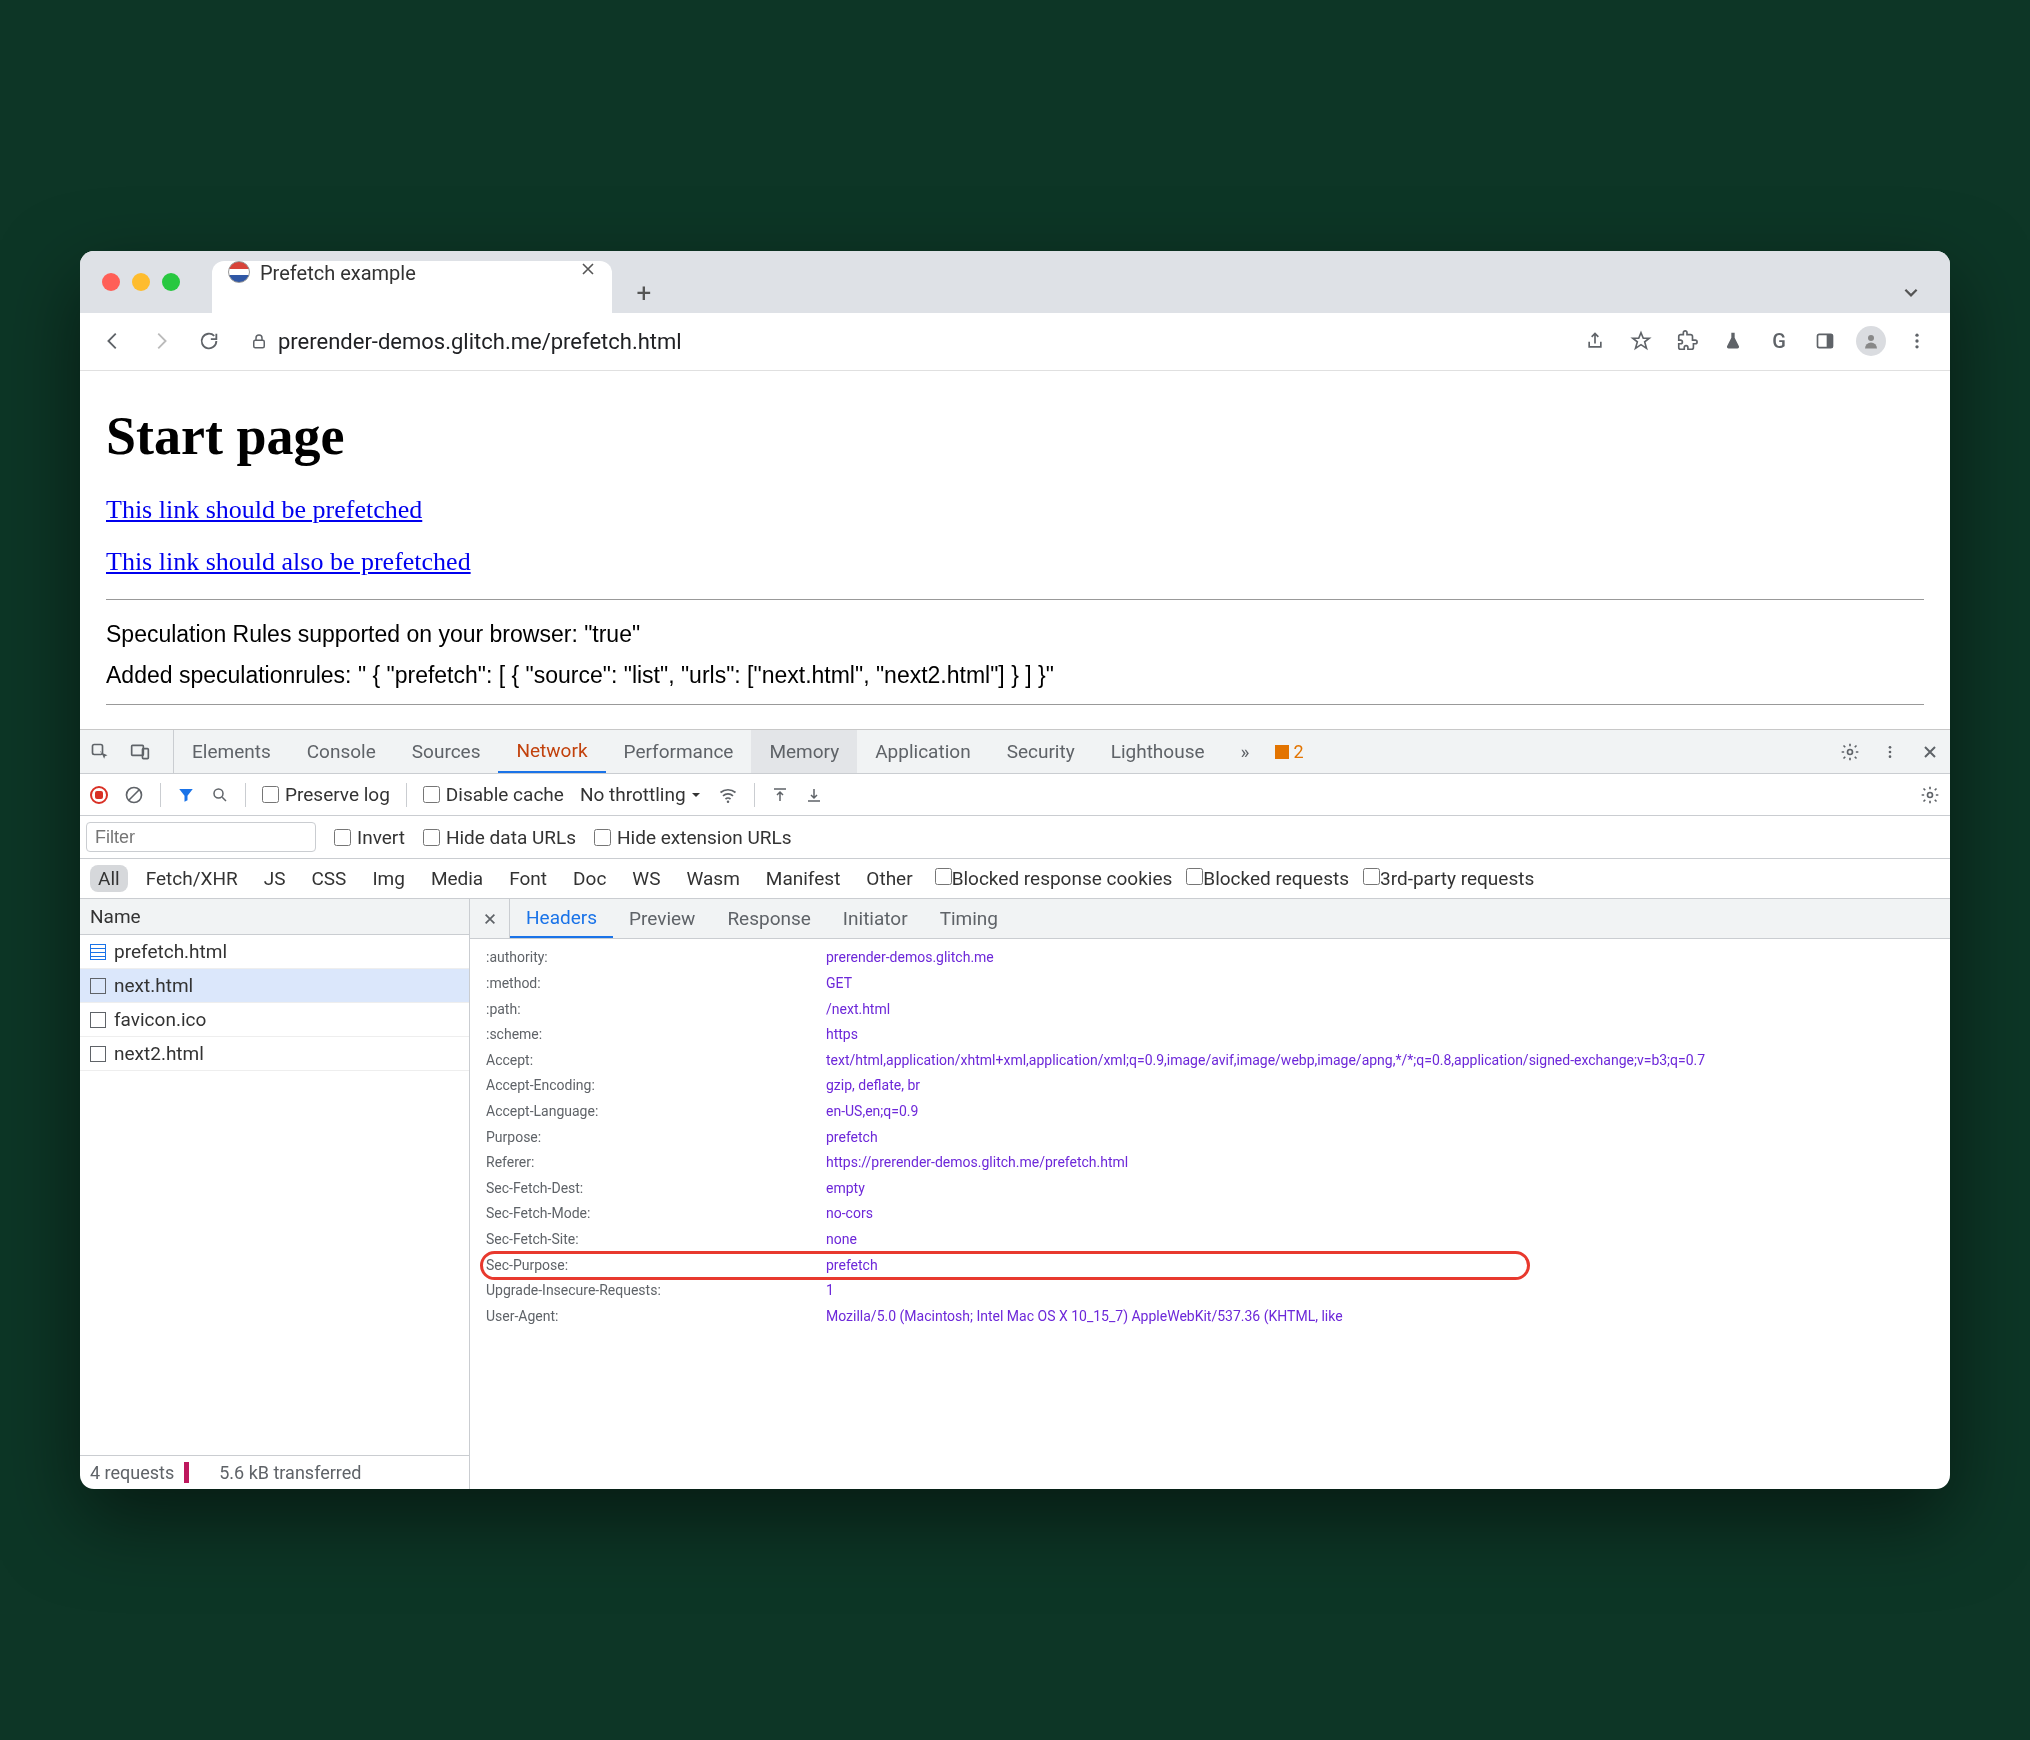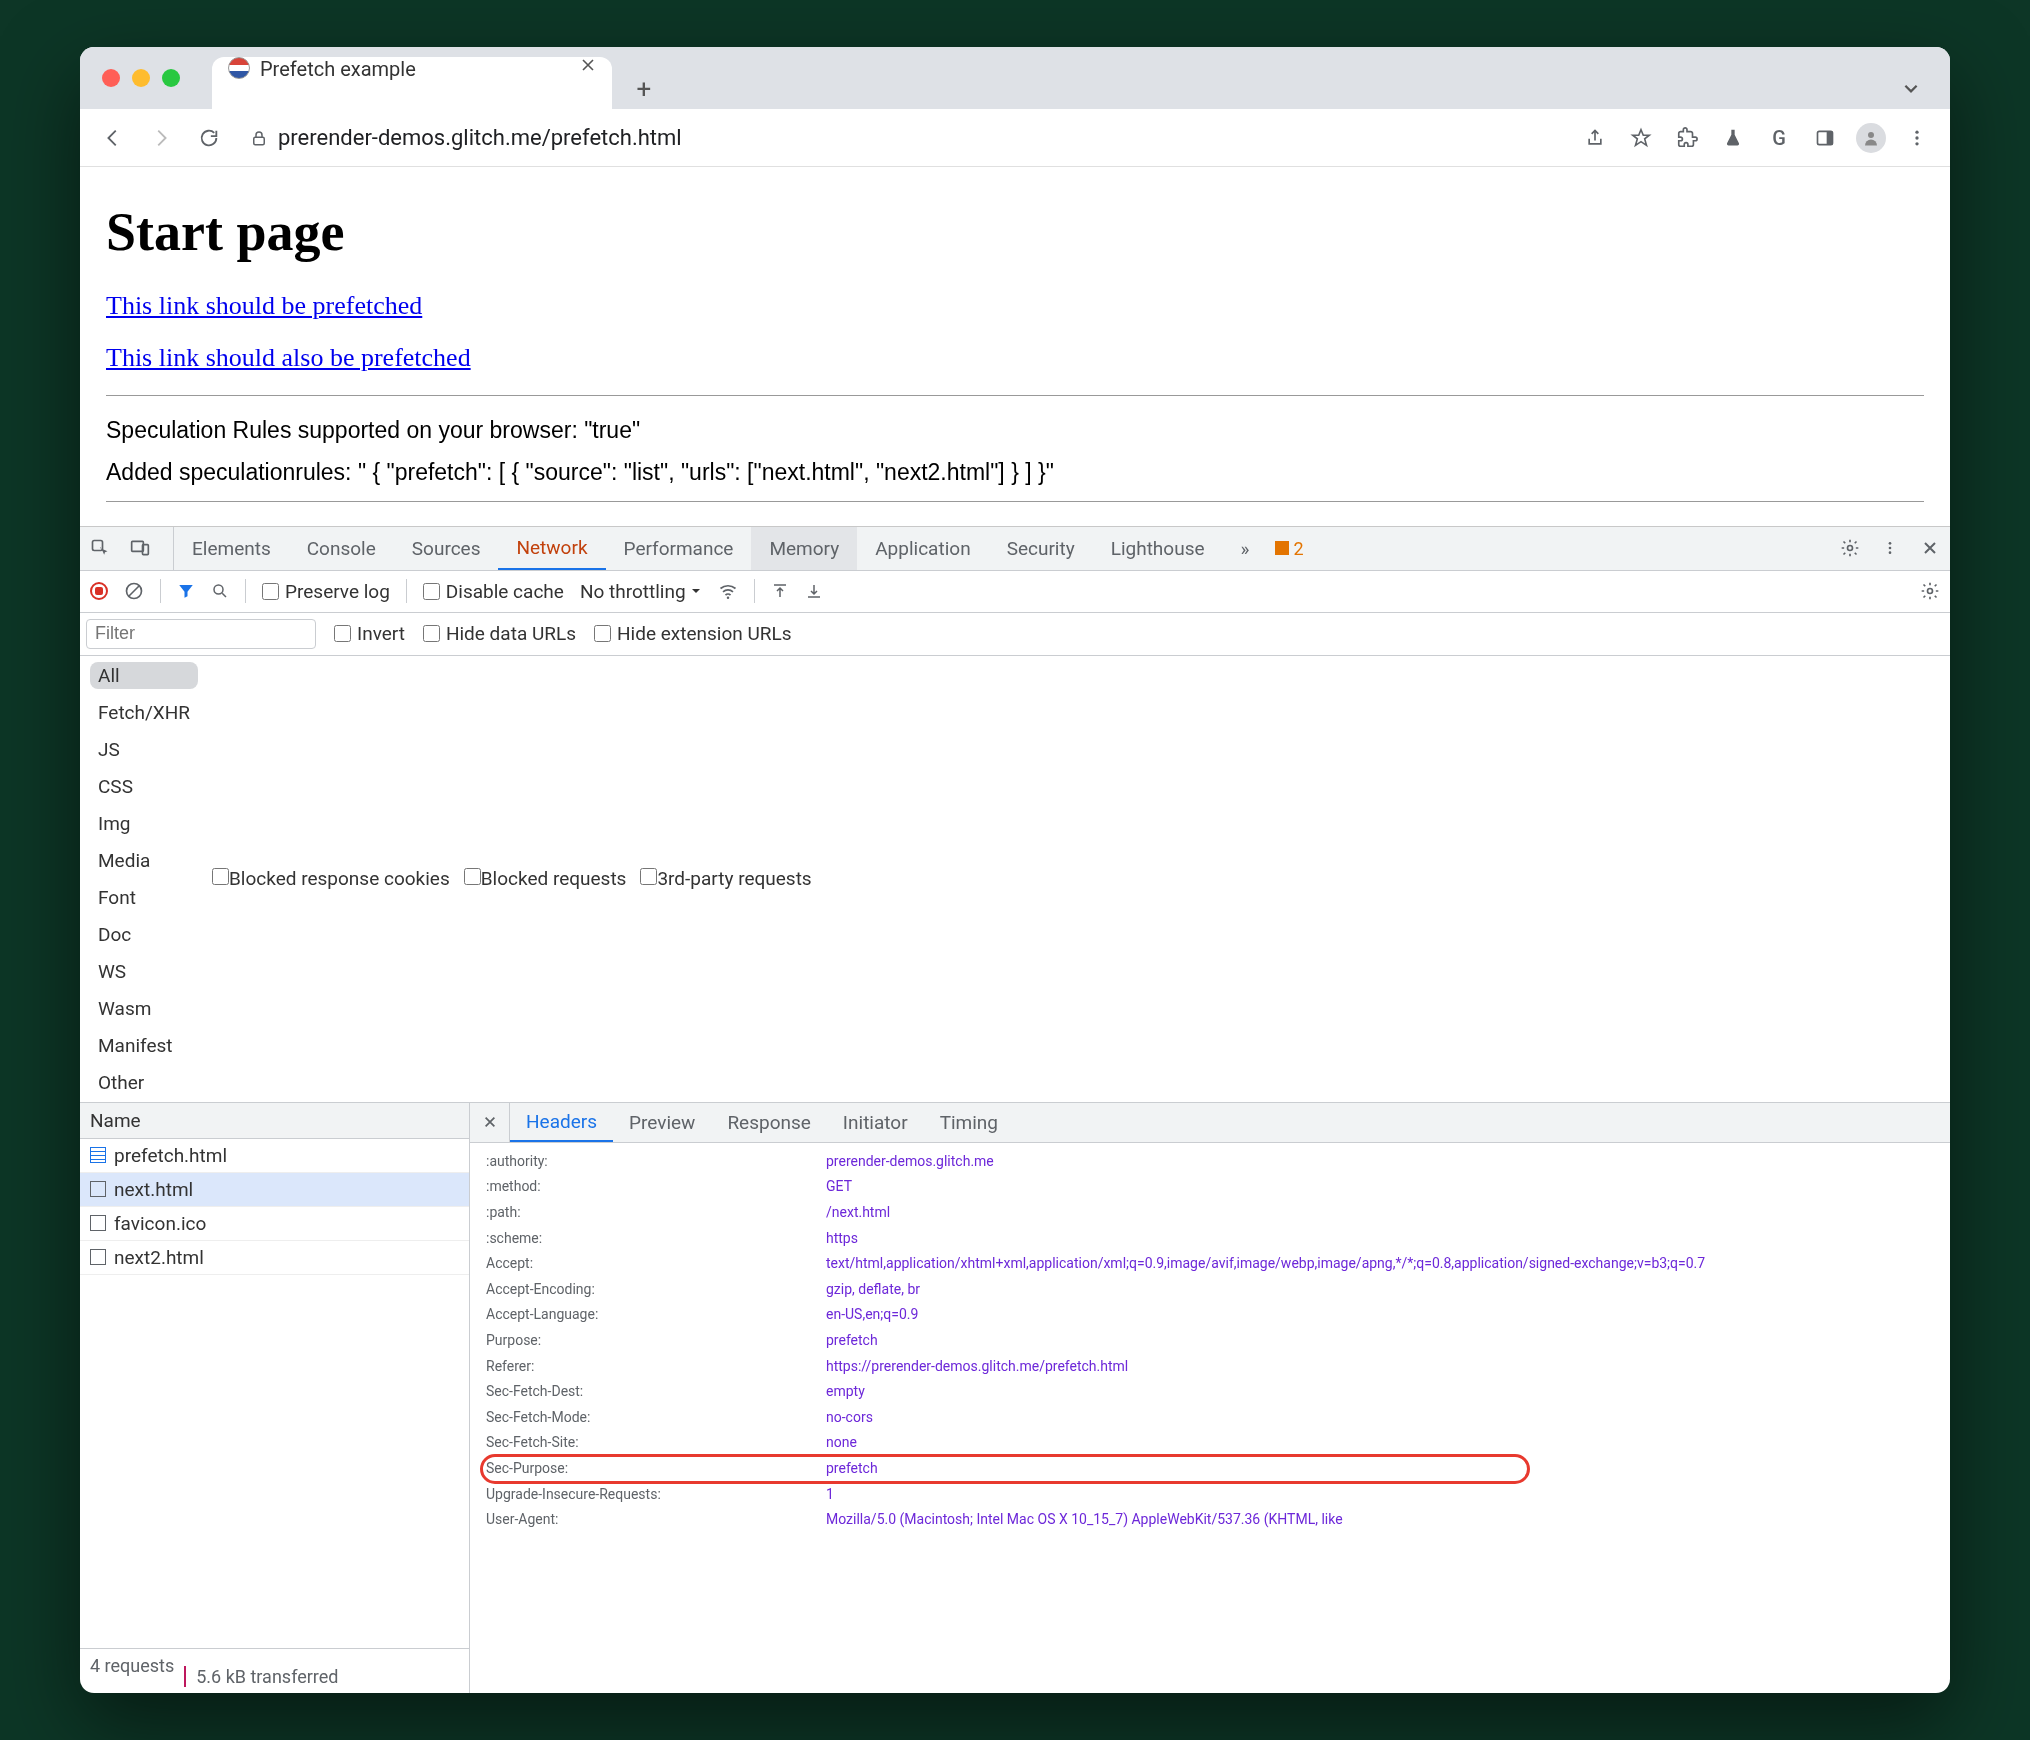--- a/index.html
+++ b/index.html
@@ -67,21 +67,21 @@
   
   .dt-body { display:flex; height: 590px; }
   .dt-left { width: 390px; border-right:1px solid #cacdd1; display:flex; flex-direction:column; }
   .dt-left .hd { background:#f1f3f4; border-bottom:1px solid #cacdd1; padding: 6px 10px; font-weight:400; color:#333; }
   .dt-left .row { padding: 5px 10px; border-bottom:1px solid #eee; display:flex; align-items:center; gap:8px; }
   .dt-left .row.sel { background:#dbe7fb; }
   .dt-left .row .ic { width:16px; height:16px; border:1.5px solid #5f6368; }
   .dt-left .row .ic.doc { border-color:#1a73e8; background: repeating-linear-gradient(#fff,#fff 3px,#1a73e8 3px,#1a73e8 4px); }
   .dt-left .flex { flex:1; }
   .dt-left .status { border-top:1px solid #cacdd1; padding:6px 10px; display:flex; gap:10px; color:#5f6368; font-size:18px; }
-  .dt-left .status span + span { border-left:2px solid #be185d; padding-left:10px;margin-top:11px; }
+  .dt-left .status span + span { border-left:5px solid #be185d; padding-left:30px; }
   
   .dt-right { flex:1; display:flex; flex-direction:column; overflow:hidden; }
   .dt-right .subtabs { background:#f1f3f4; border-bottom:1px solid #cacdd1; display:flex; align-items:stretch; height:40px; }
   .dt-right .subtabs .cls { width:40px; display:flex; align-items:center; justify-content:center; color:#5f6368; border-right:1px solid #cacdd1; }
   .dt-right .subtabs .st { padding:0 16px; display:flex; align-items:center; color:#5f6368; }
   .dt-right .subtabs .st.active { color:#1a73e8; border-bottom:2px solid #1a73e8; }
   .dt-right .headers { flex:1; overflow:auto; padding: 6px 0 6px 16px; }
   .dt-right .hrow { display:flex; padding: 3px 0; font-size:14px; line-height:1.4; }
   .dt-right .hrow .k { width: 340px; flex-shrink:0; color:#5f6368; }
   .dt-right .hrow .v { flex:1; color:#6d28d9; padding-right: 12px; word-break: break-all; }
@@ -323,21 +323,21 @@
       <label>
           <input type="checkbox" style="">
           <span>Hide data URLs</span>
         </label>
       <label>
           <input type="checkbox" style="">
           <span>Hide extension URLs</span>
         </label>
     </div>
     <div class="dt-filter2">
-      <span id="dt-types" style="display:flex;gap:10px;flex-direction:column;">
+      <span id="dt-types" style="display:flex;gap:10px;">
           <span class="pill sel">All</span>
           <span class="pill">Fetch/XHR</span>
           <span class="pill">JS</span>
           <span class="pill">CSS</span>
           <span class="pill">Img</span>
           <span class="pill">Media</span>
           <span class="pill">Font</span>
           <span class="pill">Doc</span>
           <span class="pill">WS</span>
           <span class="pill">Wasm</span>

